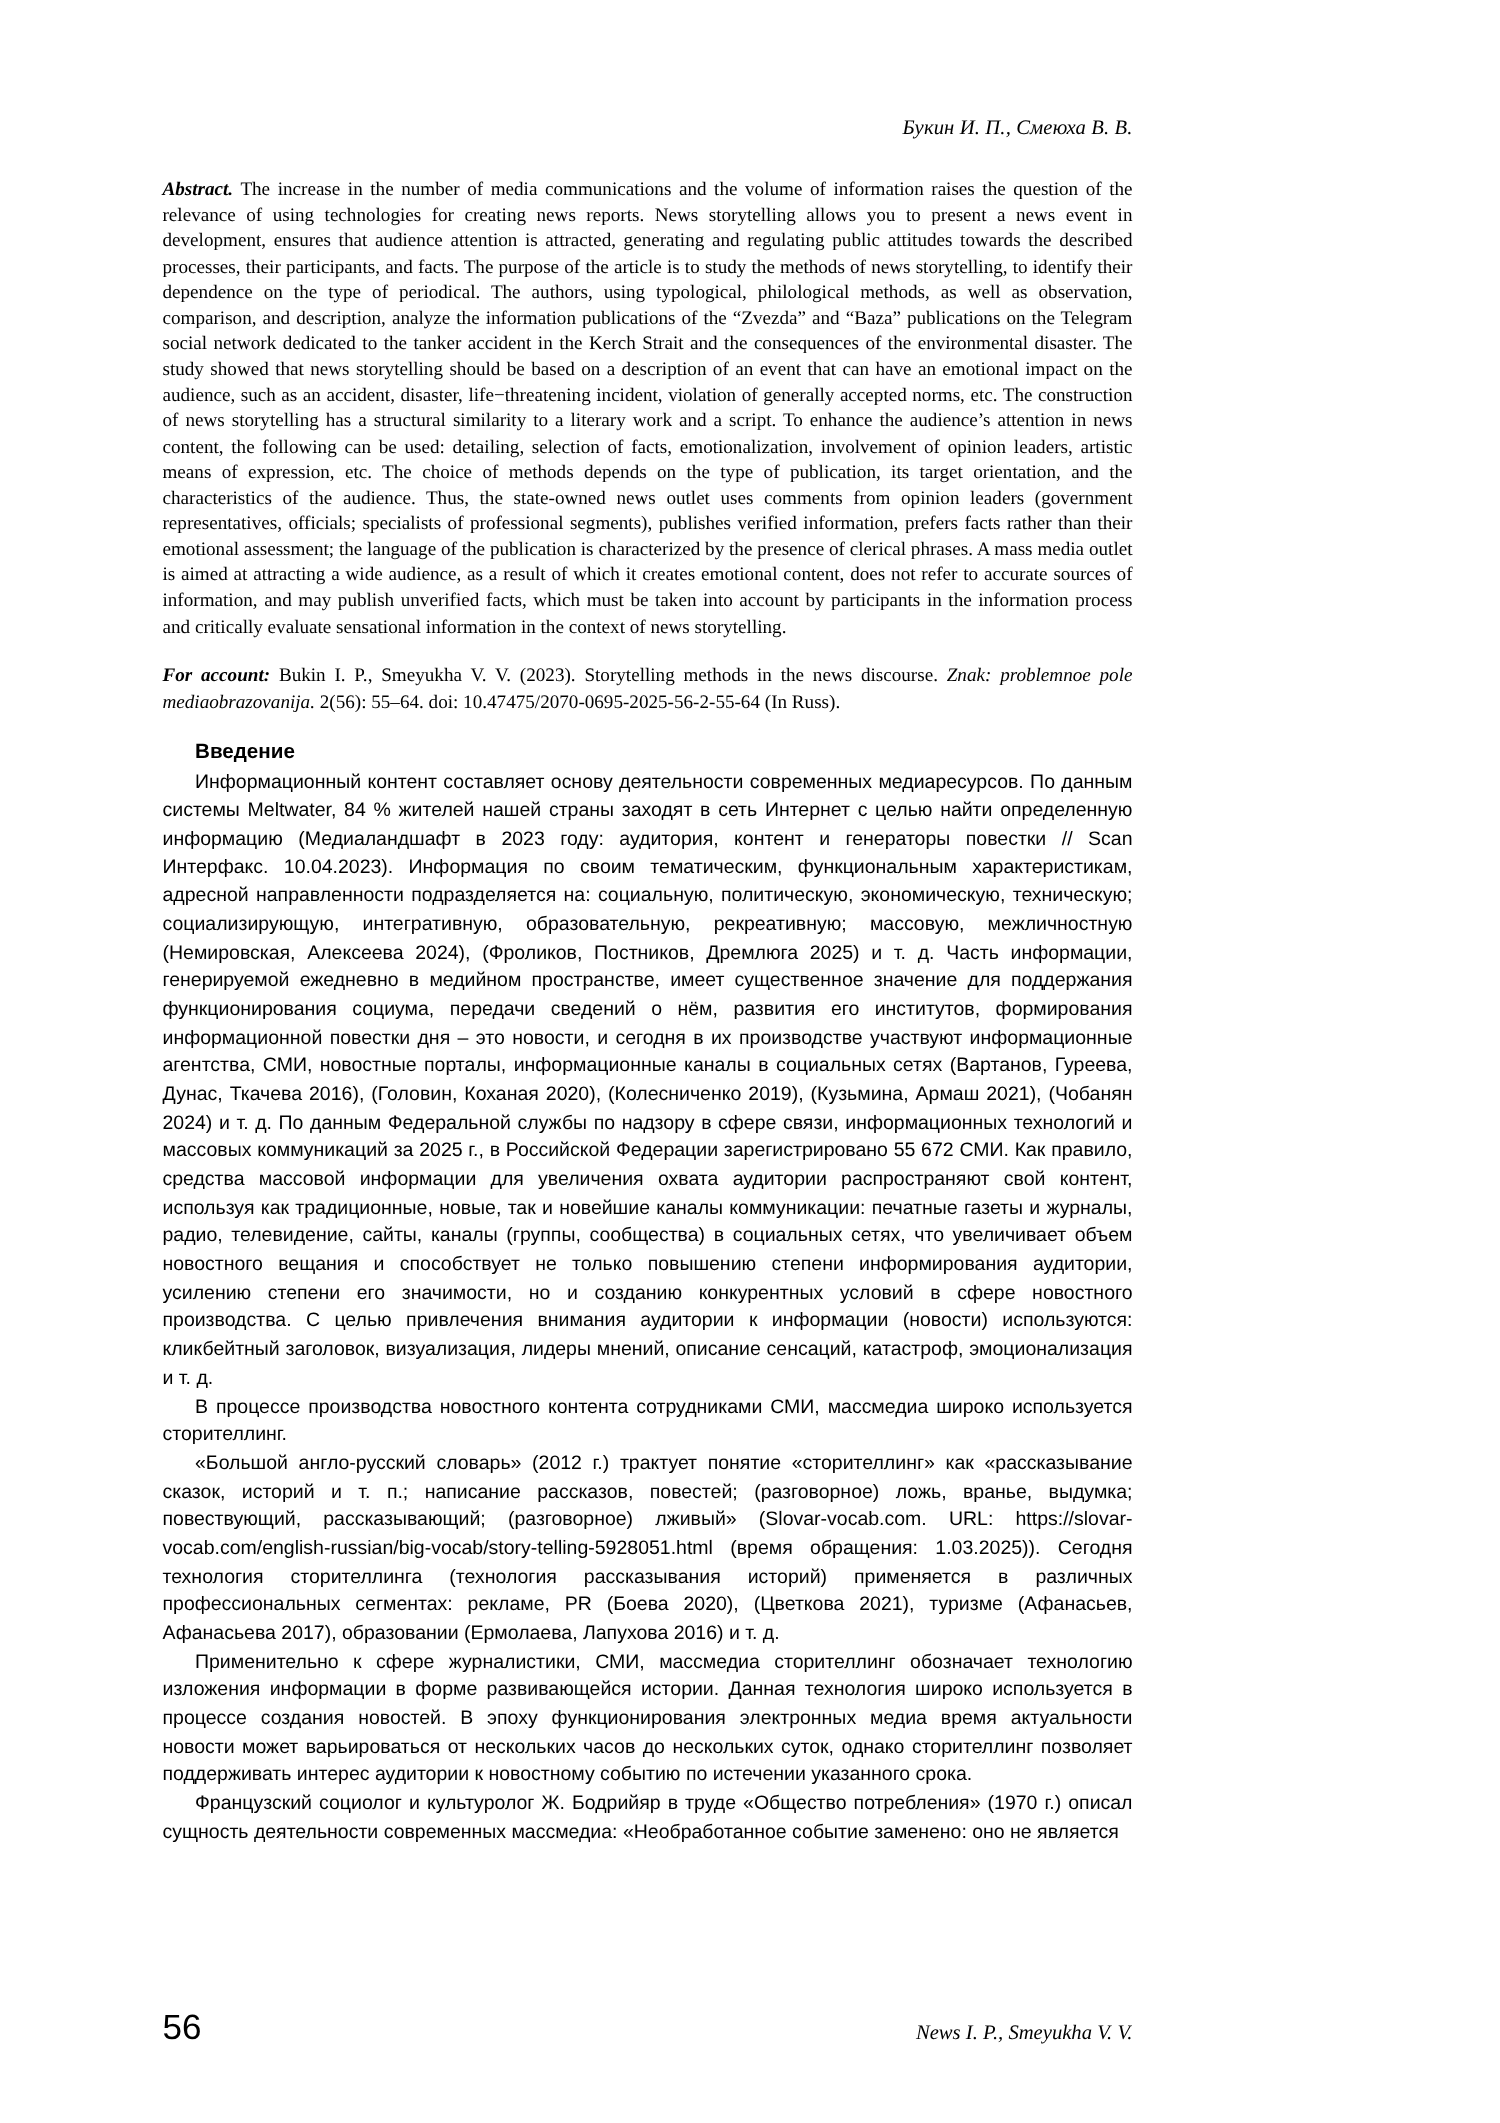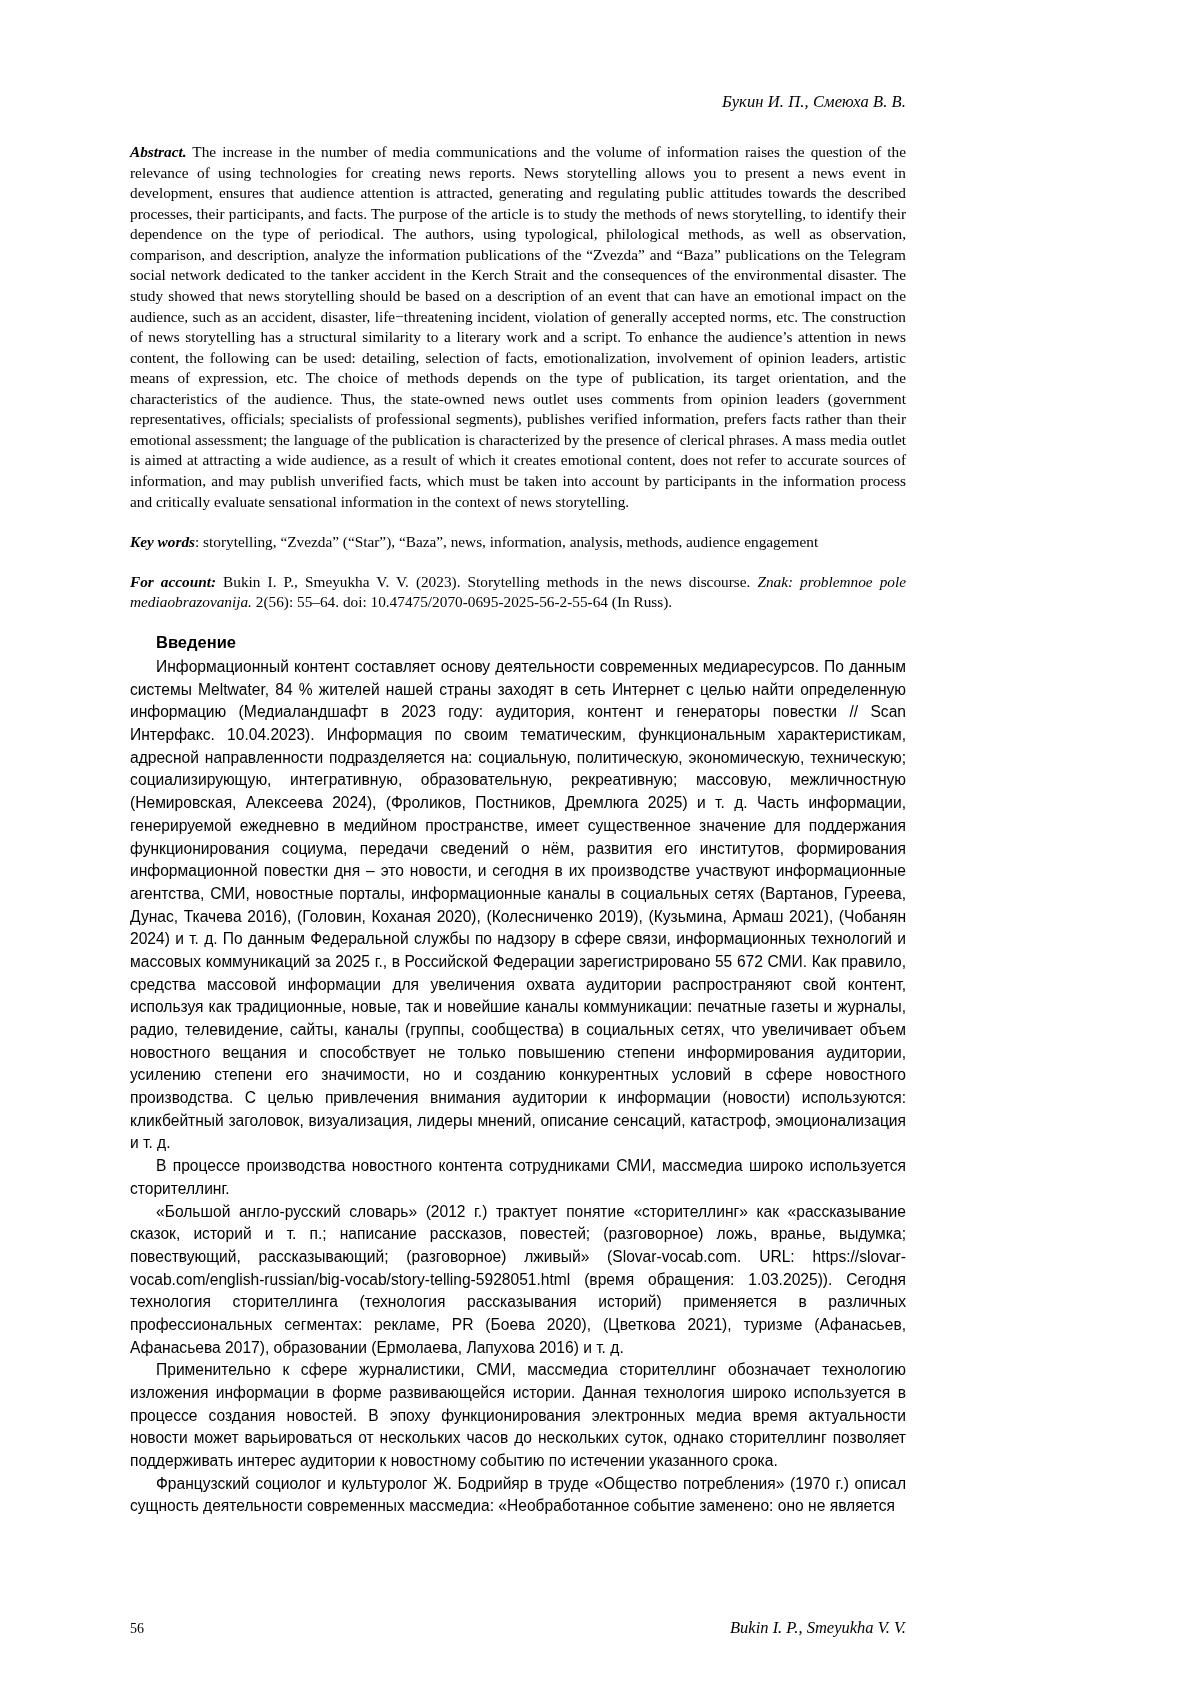--- a/index.html
+++ b/index.html
@@ -85,55 +85,52 @@
   .footer {
     position: absolute;
     left: 130px;
     right: 130px;
     bottom: 60px;
     display: flex;
     justify-content: space-between;
     align-items: baseline;
   }
   .folio {
-    font-size: 14px;
-    font-family: Liberation Serif, serif;
+    font-size: 28px;
+    font-family: Liberation Sans, sans-serif;
   }
   .footer-authors {
     font-style: italic;
     font-size: 16.5px;
   }
 </style>
 </head>
 <body>
 
 <div class="page">
 
   <div class="running-head">Букин И. П., Смеюха В. В.</div>
 
   <div class="abstract-block">
     <span class="lead">Abstract.</span><span> The increase in the number of media communications and the volume of information raises the question of the relevance of using technologies for creating news reports. News storytelling allows you to present a news event in development, ensures that audience attention is attracted, generating and regulating public attitudes towards the described processes, their participants, and facts. The purpose of the article is to study the methods of news storytelling, to identify their dependence on the type of periodical. The authors, using typological, philological methods, as well as observation, comparison, and description, analyze the information publications of the “Zvezda” and “Baza” publications on the Telegram social network dedicated to the tanker accident in the Kerch Strait and the consequences of the environmental disaster. The study showed that news storytelling should be based on a description of an event that can have an emotional impact on the audience, such as an accident, disaster, life−threatening incident, violation of generally accepted norms, etc. The construction of news storytelling has a structural similarity to a literary work and a script. To enhance the audience’s attention in news content, the following can be used: detailing, selection of facts, emotionalization, involvement of opinion leaders, artistic means of expression, etc. The choice of methods depends on the type of publication, its target orientation, and the characteristics of the audience. Thus, the state-owned news outlet uses comments from opinion leaders (government representatives, officials; specialists of professional segments), publishes verified information, prefers facts rather than their emotional assessment; the language of the publication is characterized by the presence of clerical phrases. A mass media outlet is aimed at attracting a wide audience, as a result of which it creates emotional content, does not refer to accurate sources of information, and may publish unverified facts, which must be taken into account by participants in the information process and critically evaluate sensational information in the context of news storytelling.</span>
   </div>
 
-  <div class="keywords">
-    <span class="lead">Key words</span><span>: storytelling, “Zvezda” (“Star”), “Baza”, news, information, analysis, methods, audience engagement</span>
-  </div>
 
   <div class="citation">
     <span class="lead">For account:</span><span> Bukin I. P., Smeyukha V. V. (2023). Storytelling methods in the news discourse. </span><span class="ital">Znak: problemnoe pole mediaobrazovanija.</span><span> 2(56): 55–64. doi: 10.47475/2070-0695-2025-56-2-55-64 (In Russ).</span>
   </div>
 
   <div class="section-title">Введение</div>
 
   <div class="body-text">
     <p>Информационный контент составляет основу деятельности современных медиаресурсов. По данным системы Meltwater, 84 % жителей нашей страны заходят в сеть Интернет с целью найти определенную информацию (Медиаландшафт в 2023 году: аудитория, контент и генераторы повестки // Scan Интерфакс. 10.04.2023). Информация по своим тематическим, функциональным характеристикам, адресной направленности подразделяется на: социальную, политическую, экономическую, техническую; социализирующую, интегративную, образовательную, рекреативную; массовую, межличностную (Немировская, Алексеева 2024), (Фроликов, Постников, Дремлюга 2025) и т. д. Часть информации, генерируемой ежедневно в медийном пространстве, имеет существенное значение для поддержания функционирования социума, передачи сведений о нём, развития его институтов, формирования информационной повестки дня – это новости, и сегодня в их производстве участвуют информационные агентства, СМИ, новостные порталы, информационные каналы в социальных сетях (Вартанов, Гуреева, Дунас, Ткачева 2016), (Головин, Коханая 2020), (Колесниченко 2019), (Кузьмина, Армаш 2021), (Чобанян 2024) и т. д. По данным Федеральной службы по надзору в сфере связи, информационных технологий и массовых коммуникаций за 2025 г., в Российской Федерации зарегистрировано 55 672 СМИ. Как правило, средства массовой информации для увеличения охвата аудитории распространяют свой контент, используя как традиционные, новые, так и новейшие каналы коммуникации: печатные газеты и журналы, радио, телевидение, сайты, каналы (группы, сообщества) в социальных сетях, что увеличивает объем новостного вещания и способствует не только повышению степени информирования аудитории, усилению степени его значимости, но и созданию конкурентных условий в сфере новостного производства. С целью привлечения внимания аудитории к информации (новости) используются: кликбейтный заголовок, визуализация, лидеры мнений, описание сенсаций, катастроф, эмоционализация и т. д.</p>
     <p>В процессе производства новостного контента сотрудниками СМИ, массмедиа широко используется сторителлинг.</p>
     <p>«Большой англо-русский словарь» (2012 г.) трактует понятие «сторителлинг» как «рассказывание сказок, историй и т. п.; написание рассказов, повестей; (разговорное) ложь, вранье, выдумка; повествующий, рассказывающий; (разговорное) лживый» (Slovar-vocab.com. URL: https://slovar-vocab.com/english-russian/big-vocab/story-telling-5928051.html (время обращения: 1.03.2025)). Сегодня технология сторителлинга (технология рассказывания историй) применяется в различных профессиональных сегментах: рекламе, PR (Боева 2020), (Цветкова 2021), туризме (Афанасьев, Афанасьева 2017), образовании (Ермолаева, Лапухова 2016) и т. д.</p>
     <p>Применительно к сфере журналистики, СМИ, массмедиа сторителлинг обозначает технологию изложения информации в форме развивающейся истории. Данная технология широко используется в процессе создания новостей. В эпоху функционирования электронных медиа время актуальности новости может варьироваться от нескольких часов до нескольких суток, однако сторителлинг позволяет поддерживать интерес аудитории к новостному событию по истечении указанного срока.</p>
     <p>Французский социолог и культуролог Ж. Бодрийяр в труде «Общество потребления» (1970 г.) описал сущность деятельности современных массмедиа: «Необработанное событие заменено: оно не является</p>
   </div>
 
   <div class="footer">
     <div class="folio">56</div>
-    <div class="footer-authors">Bukin I. P., Smeyukha V. V.</div>
+    <div class="footer-authors">News I. P., Smeyukha V. V.</div>
   </div>
 
 </div>
 
 </body></html>

